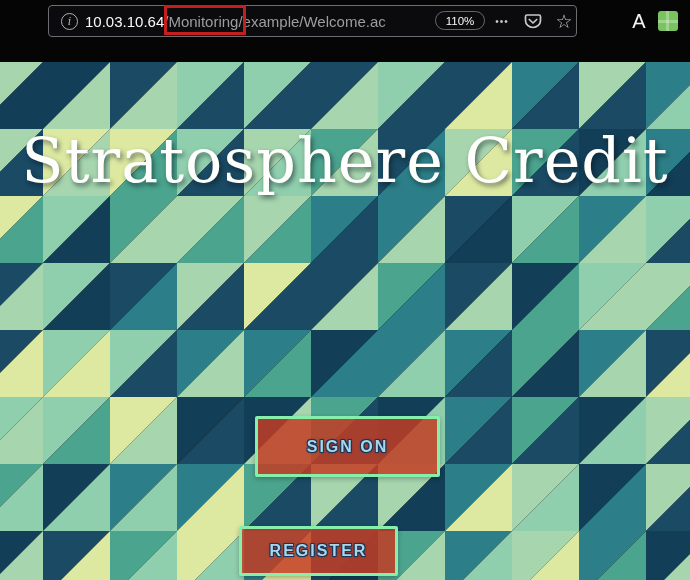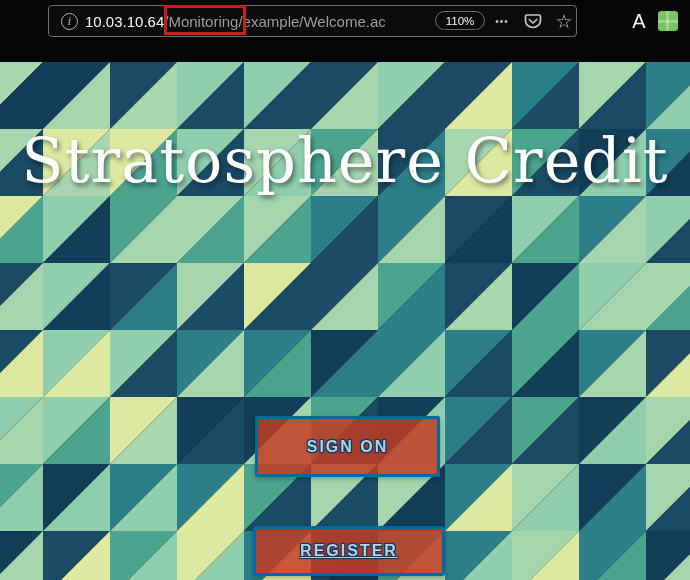--- a/index.html
+++ b/index.html
@@ -76,29 +76,29 @@
     position: absolute; top: 0; left: 0; width: 690px; padding-top: 60px;
     text-align: center; color: #fefefc;
     font-family: "DejaVu Serif", serif; font-weight: normal;
     font-size: 62px; line-height: 78px; letter-spacing: 1px;
     text-shadow: 2px 3px 5px rgba(5,20,30,0.55);
   }
   .page-title span { display: block; }
   .hero-btn {
     position: absolute; display: flex; align-items: center; justify-content: center;
     background: rgba(196,59,35,0.84);
-    border: 3px solid #0369a1; border-radius: 2px;
+    border: 3px solid #86efac; border-radius: 2px;
     color: #a9d6e8; font-weight: bold; font-size: 16px; letter-spacing: 2px;
     text-decoration: none; cursor: pointer;
     text-shadow: 1px 1px 0 #16355a, -1px -1px 0 #16355a, 1px -1px 0 #16355a,
                  -1px 1px 0 #16355a, 0 0 3px #16355a;
     box-shadow: 0 2px 5px rgba(0,0,0,0.25);
   }
   .sign-on  { left: 255px; top: 354px; width: 185px; height: 61px; }
-  .register { left: 253px; top: 464px; width: 192px; height: 50px; text-decoration: underline; }
+  .register { left: 239px; top: 464px; width: 159px; height: 50px; }
 </style>
 </head>
 <body>
 
 <div class="toolbar">
   <div class="url-bar">
     <div class="info-icon">i</div>
     <div class="url-text">
       <span class="url-host">10.03.10.64</span>
         <span class="url-path">/Monitoring/example/Welcome.ac</span>

